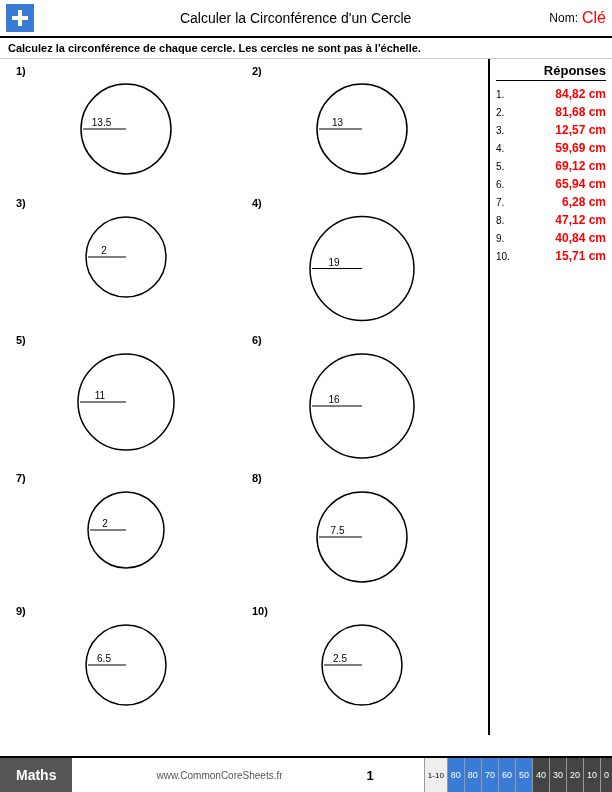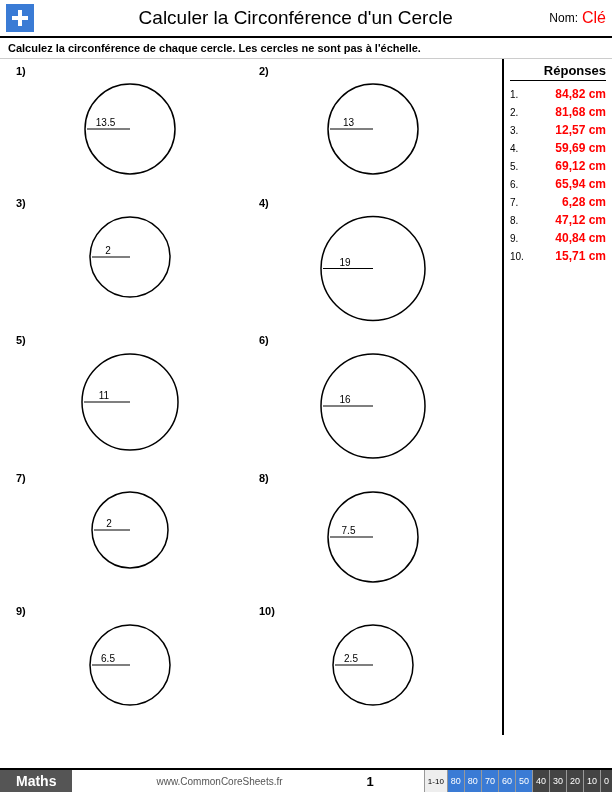--- a/index.html
+++ b/index.html
@@ -28,21 +28,21 @@
       display: flex;
       align-items: center;
       justify-content: center;
       margin-right: 8px;
       flex-shrink: 0;
     }
     .logo svg { width: 20px; height: 20px; }
     .header-title {
       flex: 1;
       text-align: center;
-      font-size: 19px;
+      font-size: 14px;
       font-weight: normal;
     }
     .header-nom {
       font-size: 12px;
       margin-right: 4px;
     }
     .header-cle {
       font-size: 16px;
       font-weight: normal;
       color: red;
@@ -85,21 +85,21 @@
     }
     .circle-container {
       display: flex;
       align-items: center;
       justify-content: center;
       width: 100%;
     }
 
     
     .answers-panel {
-      width: 110px;
+      width: 124px;
       border-left: 2px solid #000;
       padding: 4px 6px;
     }
     .answers-title {
       font-size: 13px;
       font-weight: bold;
       text-align: right;
       margin-bottom: 6px;
       padding-bottom: 2px;
       border-bottom: 1px solid #000;
@@ -122,21 +122,21 @@
       font-size: 12px;
       text-align: right;
     }
 
     
     .footer {
       position: absolute;
       bottom: 0;
       left: 0;
       right: 0;
-      height: 24px;
+      height: 36px;
       border-top: 2px solid #000;
       display: flex;
       align-items: center;
     }
     .footer-maths {
       background: #555;
       color: #fff;
       font-weight: bold;
       font-size: 14px;
       padding: 6px 16px;

